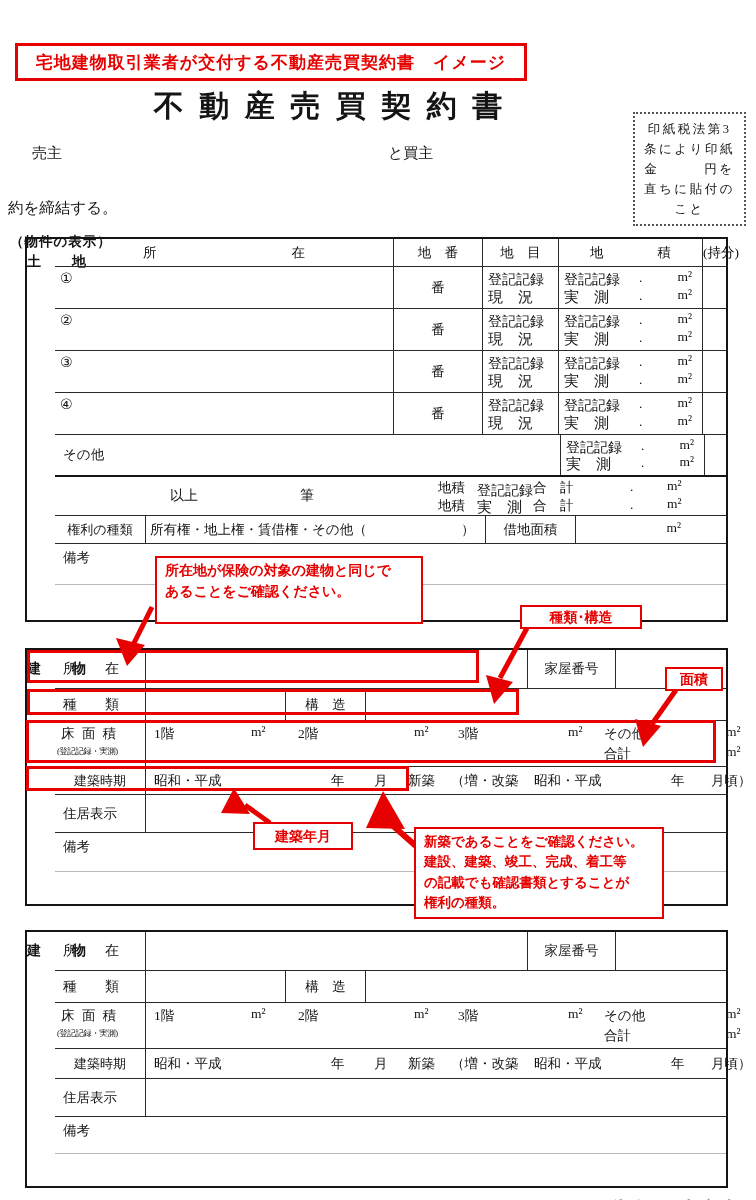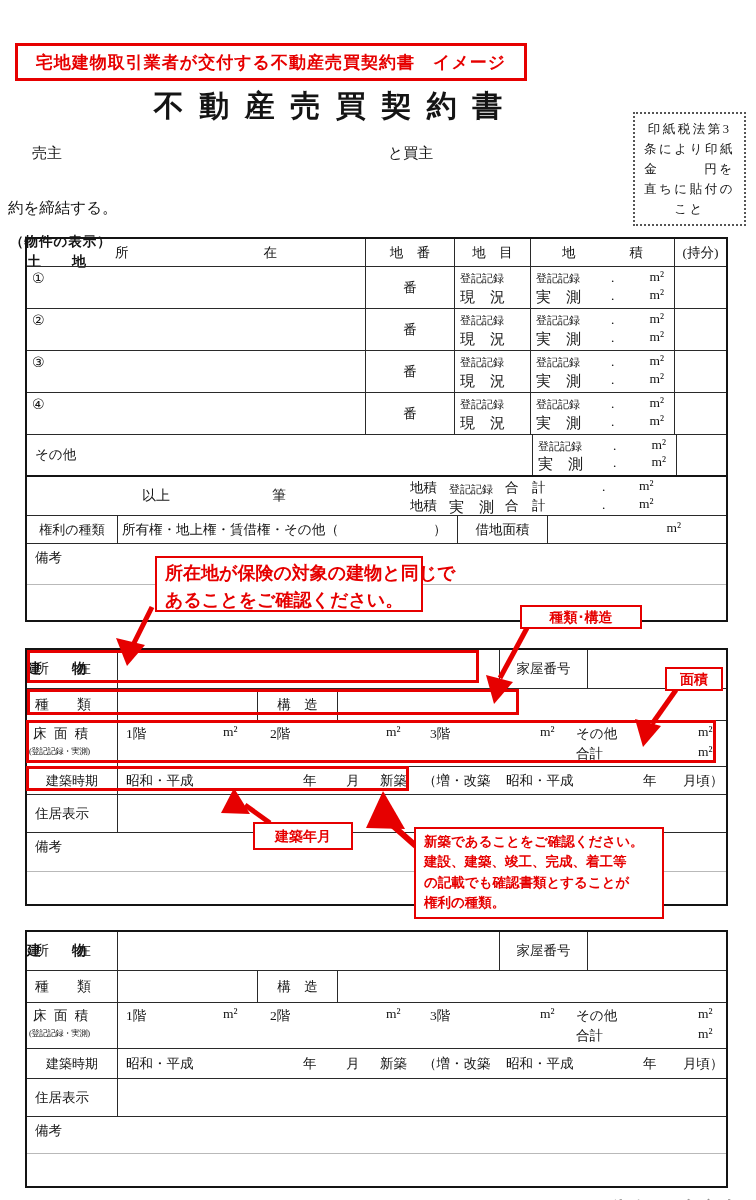--- a/index.html
+++ b/index.html
@@ -17,32 +17,32 @@
   
   .title { left:40px; top:50px; width:580px; text-align:center;
            font-size:30px; font-weight:bold; letter-spacing:4px; }
   
   .stamp { left:633px; top:76px; width:113px; border:2px dotted #555; padding:5px 6px;
            font-size:12.5px; line-height:1.6; letter-spacing:2.5px; }
   .stamp div { white-space:pre;text-align:center; }
 
   
   .tbl  { position:absolute; border:2px solid var(--ink); background:transparent; }
-  .trow { display:flex; border-top:1px solid var(--line); }
+  .trow { display:flex; border-top:1px solid var(--line);margin-left:28px; }
   .trow:first-child { border-top:none; }
   .trow.thick { border-top:2px solid var(--ink); }
   .tcell { position:relative; border-left:1px solid var(--line); flex:0 0 auto; }
   .tcell:first-child { border-left:none; }
   .grow { flex:1 1 auto; }
 
   .hcell  { display:flex; align-items:center; justify-content:center; font-size:13.5px; white-space:pre; }
   .lblcell{ display:flex; align-items:center; padding-left:8px; font-size:14px; white-space:pre; }
   .ctrcell{ display:flex; align-items:center; justify-content:center; font-size:13.5px; white-space:pre; }
   .tok    { position:absolute; white-space:pre; font-size:13.5px; line-height:1; }
-  .tok.sm { font-size:11px; }
+  .tok.sm { font-size:14px; }
   .tok.md { font-size:15px; }
   .circ   { font-family:"DejaVu Sans",sans-serif; font-size:14px; }
   .rmk    { position:absolute; left:8px; top:5px; font-size:13.5px; }
   .faint  { position:absolute; left:0; right:0; border-top:1px solid #b9b9b9; }
 
   .sec-h  { font-weight:bold; font-size:14px; letter-spacing:1px;
             font-family:"Liberation Sans","DejaVu Sans",sans-serif; white-space:pre; }
 
   
   .hl    { position:absolute; border:3px solid var(--red); z-index:5; pointer-events:none; }
@@ -292,21 +292,21 @@
     <line x1="527" y1="628" x2="500" y2="678" style="stroke:var(--red);stroke-width:5"></line>
     <polygon points="486,675 513,682 494,704" style="fill:var(--red)"></polygon>
     <line x1="676" y1="690" x2="652" y2="724" style="stroke:var(--red);stroke-width:5"></line>
     <polygon points="635,719 661,726 643,747" style="fill:var(--red)"></polygon>
     <line x1="270" y1="823" x2="245" y2="805" style="stroke:var(--red);stroke-width:5"></line>
     <polygon points="234,788 221,813 250,814" style="fill:var(--red)"></polygon>
     <line x1="417" y1="847" x2="391" y2="824" style="stroke:var(--red);stroke-width:6"></line>
     <polygon points="383,791 366,828 405,829" style="fill:var(--red)"></polygon>
   </svg>
 
-  <div class="rnote" style="left:155px;top:556px;width:268px;height:56px;padding:2px 8px;font-size:18px">
+  <div class="rnote" style="left:155px;top:556px;width:268px;height:68px;padding:2px 8px;font-size:14px">
     <div>所在地が保険の対象の建物と同じで</div>
     <div>あることをご確認ください。</div>
   </div>
   <div class="rnote rlabel" style="left:520px;top:605px;width:122px;height:24px">種類･構造</div>
   <div class="rnote rlabel" style="left:665px;top:667px;width:58px;height:24px">面積</div>
   <div class="rnote rlabel" style="left:253px;top:822px;width:100px;height:28px">建築年月</div>
   <div class="rnote" style="left:414px;top:827px;width:250px;height:92px;padding:3px 8px;font-size:13.5px">
     <div>新築であることをご確認ください。</div>
     <div>建設、建築、竣工、完成、着工等</div>
     <div>の記載でも確認書類とすることが</div>

